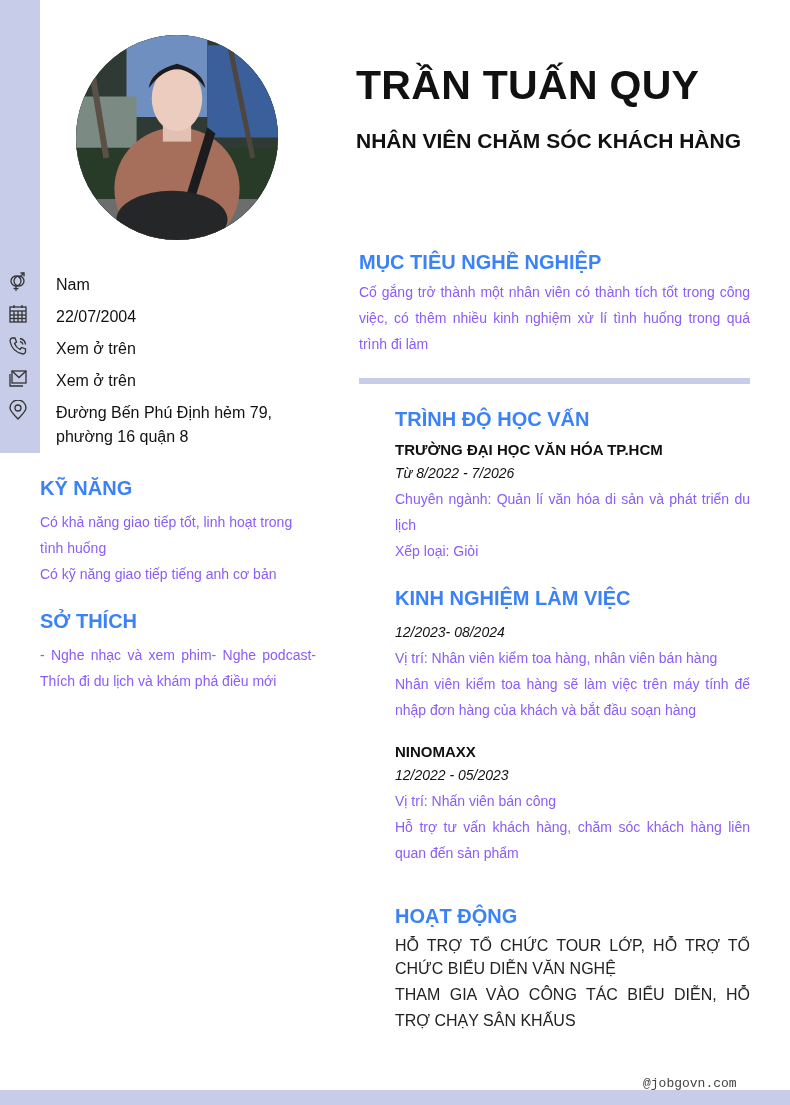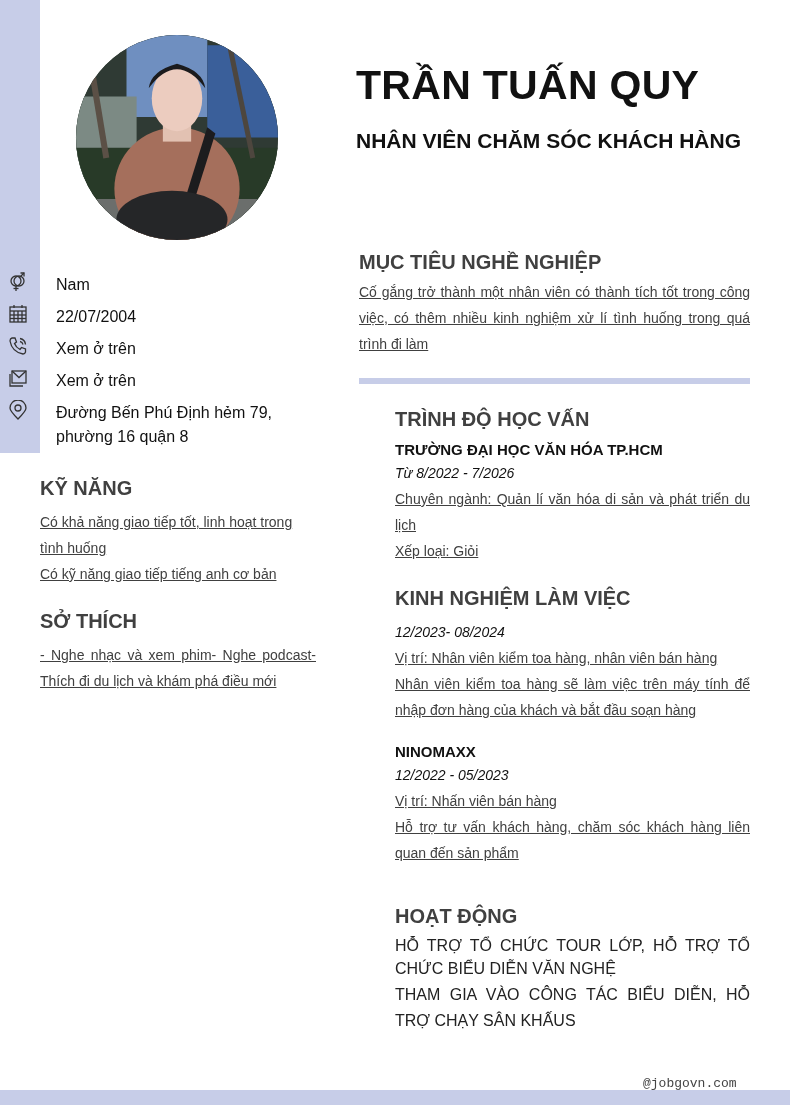--- a/index.html
+++ b/index.html
@@ -19,22 +19,22 @@
   .name { position: absolute; left: 356px; top: 62px; font-size: 41px; font-weight: 700; letter-spacing: 0.3px; margin: 0; }
   .job-title { position: absolute; left: 356px; top: 129px; font-size: 21px; font-weight: 700; margin: 0; }
 
   .contact-list { position: absolute; left: 0; top: 268px; width: 320px; }
   .contact-row { position: relative; height: 32px; }
   .contact-row .ico { position: absolute; left: 8px; top: 4px; width: 22px; height: 22px; }
   .contact-row .ico svg { width: 20px; height: 20px; stroke: #333; fill: none; stroke-width: 1.3; }
   .contact-row .txt { position: absolute; left: 56px; top: 5px; font-size: 16px; line-height: 24px; color: #111; }
   .contact-row.tall { height: 60px; padding-left: 36px; }
 
-  .sec-title { font-size: 20px; font-weight: 700; margin: 0; color: #404040; }
-  .body-text { font-size: 14px; line-height: 26px; color: #404040; margin: 0; text-decoration: underline; }
+  .sec-title { font-size: 20px; font-weight: 700; margin: 0; color: #3b82f6; }
+  .body-text { font-size: 14px; line-height: 26px; color: #8b5cf6; margin: 0; }
   .justify { text-align: justify; }
 
   .left-sec { position: absolute; left: 40px; width: 276px; }
   .right-sec { position: absolute; left: 359px; width: 391px; }
   .right-sec.indent { left: 395px; width: 355px; }
 
   .divider { position: absolute; left: 359px; top: 378px; width: 391px; height: 6px; background: #c7cde8; }
 
   .entry-title { font-size: 15px; font-weight: 700; margin: 0; line-height: 20px; }
   .entry-date { font-size: 14px; font-style: italic; margin: 0; line-height: 26px; }
@@ -168,21 +168,21 @@
 <div class="right-sec indent" style="top:587px;">
   <h3 class="sec-title">KINH NGHIỆM LÀM VIỆC</h3>
   <div style="margin-top:9px;">
     <p class="entry-date">12/2023- 08/2024</p>
     <p class="body-text">Vị trí: Nhân viên kiểm toa hàng, nhân viên bán hàng</p>
     <p class="body-text justify">Nhân viên kiểm toa hàng sẽ làm việc trên máy tính để nhập đơn hàng của khách và bắt đầu soạn hàng</p>
   </div>
   <div style="margin-top:19px;">
     <p class="entry-title">NINOMAXX</p>
     <p class="entry-date">12/2022 - 05/2023</p>
-    <p class="body-text">Vị trí: Nhấn viên bán hàng</p>
+    <p class="body-text">Vị trí: Nhấn viên bán công</p>
     <p class="body-text justify">Hỗ trợ tư vấn khách hàng, chăm sóc khách hàng liên quan đến sản phẩm</p>
   </div>
 </div>
 
 <div class="right-sec indent" style="top:905px;">
   <h3 class="sec-title">HOẠT ĐỘNG</h3>
   <div style="margin-top:6px;">
     <p class="upper-text" style="line-height:23px;">HỖ TRỢ TỔ CHỨC TOUR LỚP, HỖ TRỢ TỔ CHỨC BIỂU DIỄN VĂN NGHỆ</p>
     <p class="upper-text" style="margin-top:2px;">THAM GIA VÀO CÔNG TÁC BIỂU DIỄN, HỖ TRỢ CHẠY SÂN KHẤUS</p>
   </div>

